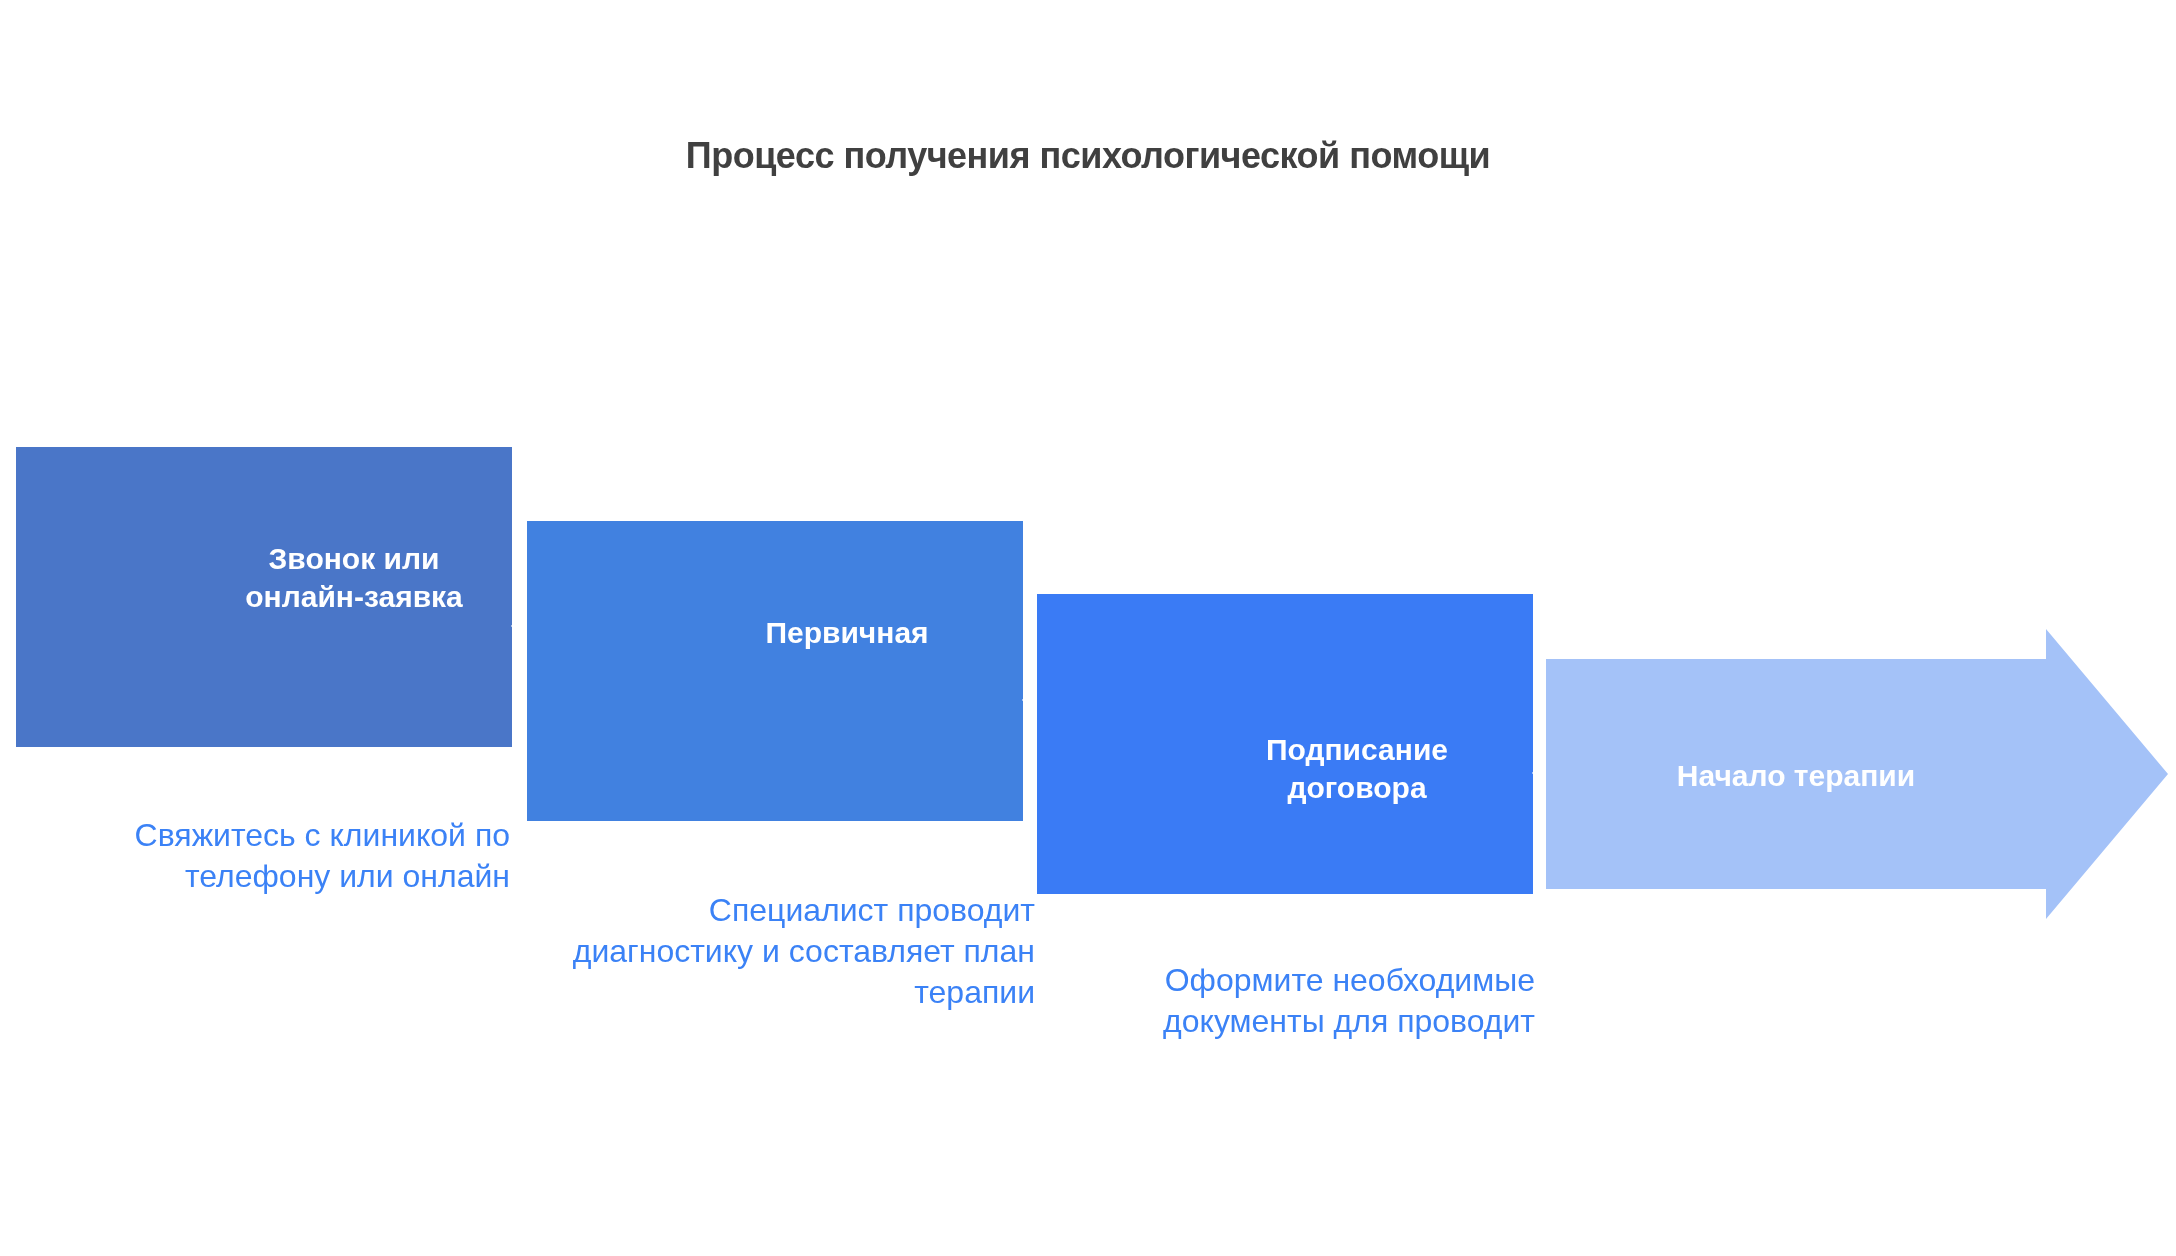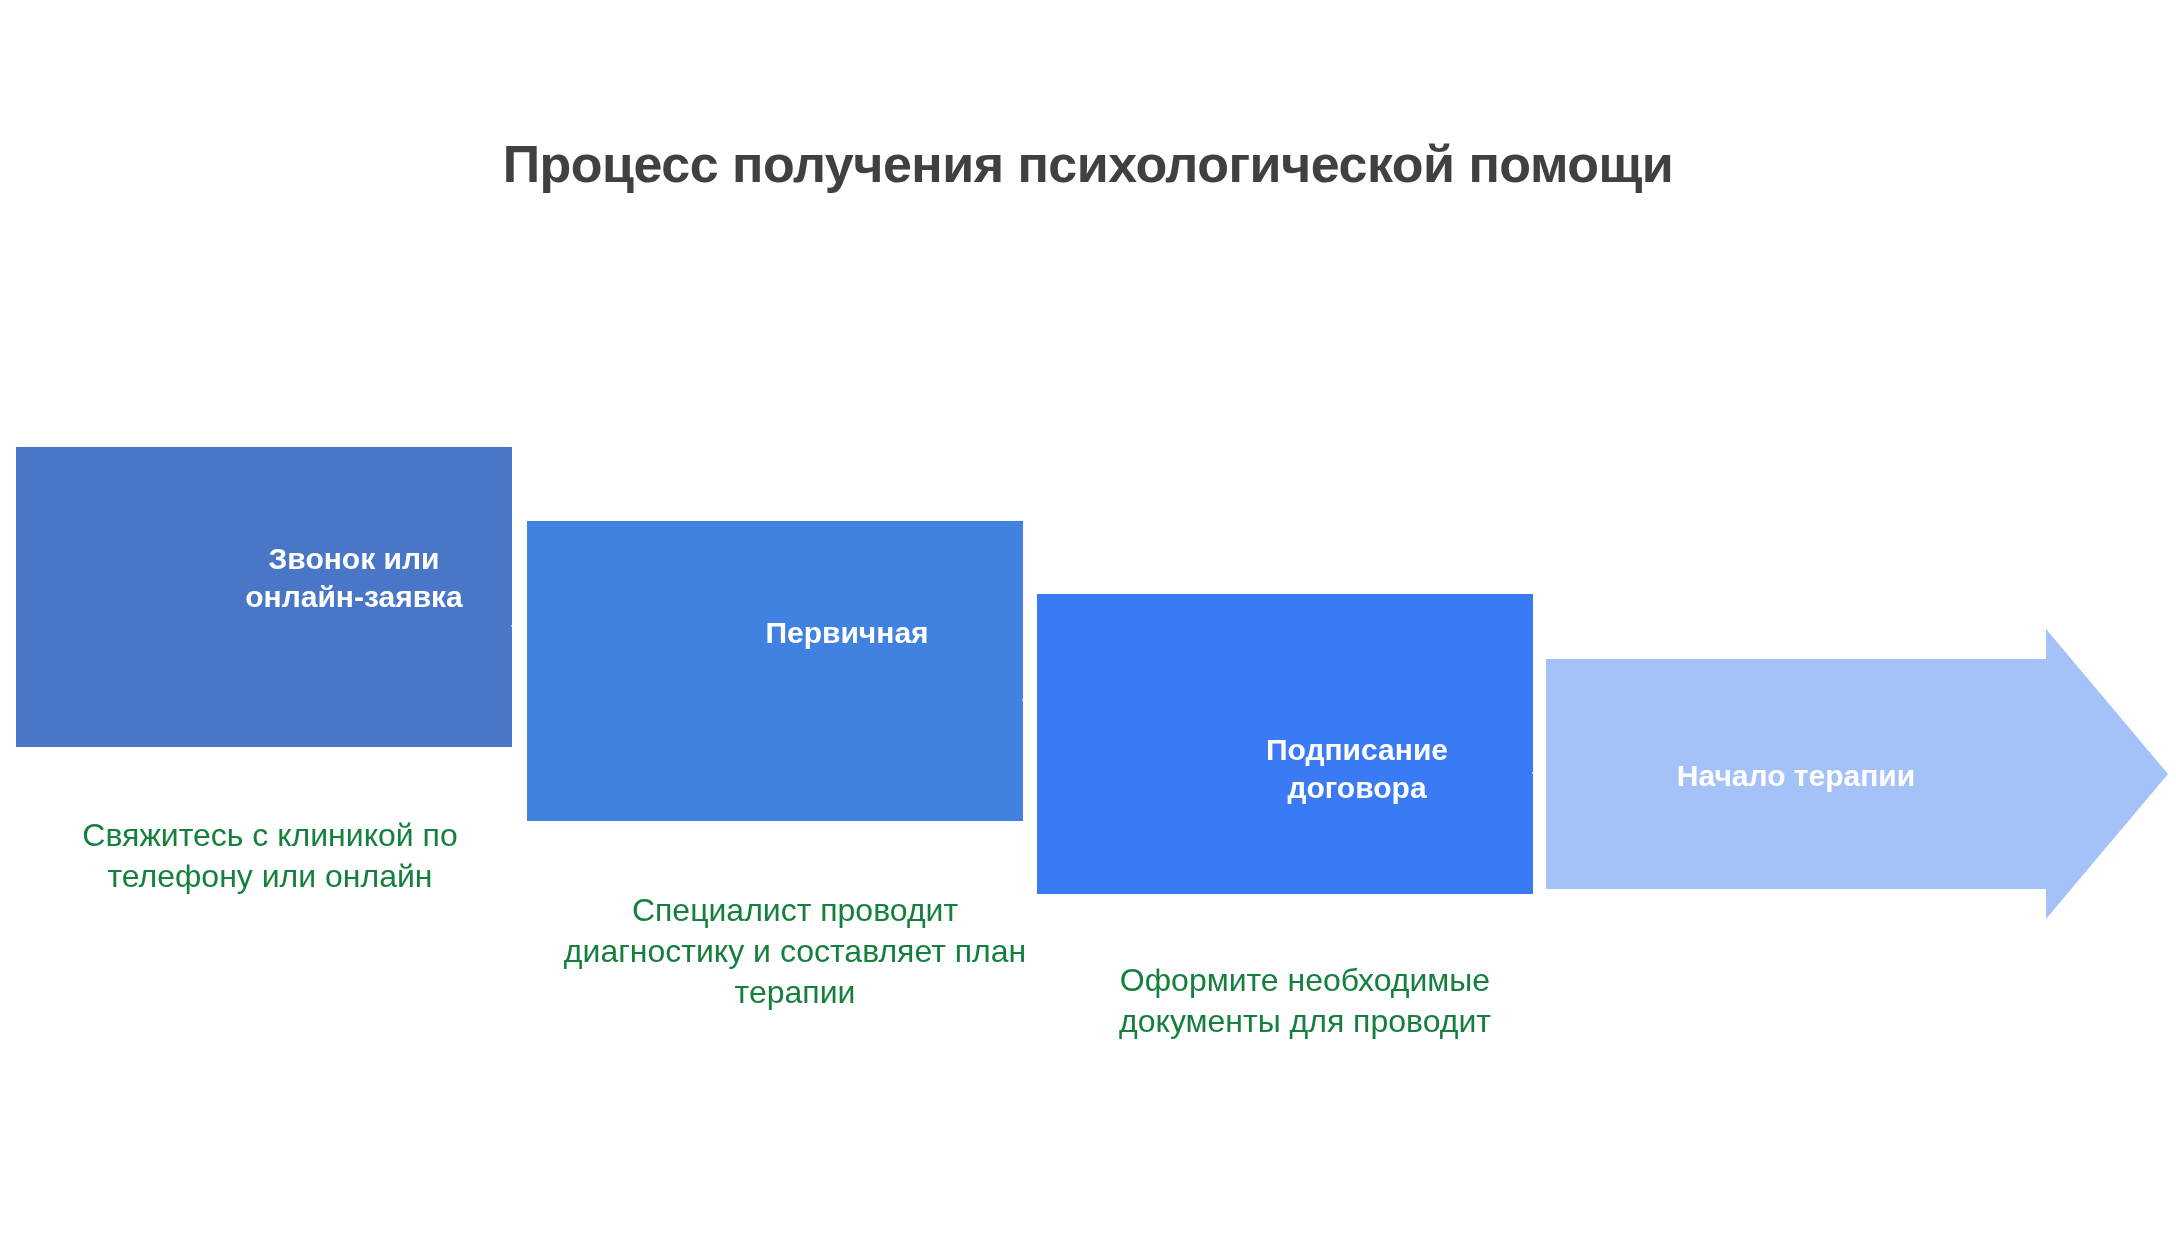--- a/index.html
+++ b/index.html
@@ -15,21 +15,21 @@
     overflow: hidden;
     position: relative;
   }
 
   .page-title {
     position: absolute;
     left: 0;
     top: 135px;
     width: 2176px;
     text-align: center;
-    font-size: 52px;
+    font-size: 36px;
     font-weight: bold;
     color: #404040;
     letter-spacing: -0.5px;
     line-height: 1.15;
   }
 
   .process-diagram {
     position: absolute;
     left: 0;
     top: 0;
@@ -52,24 +52,24 @@
     color: #ffffff;
     font-weight: bold;
     text-align: center;
     font-size: 30px;
     line-height: 1.28;
     z-index: 3;
     pointer-events: none;
   }
   .step-desc {
     position: absolute;
-    text-align: center;
+    text-align: right;
     font-size: 32px;
     line-height: 1.28;
-    color: #15803d;
+    color: #3b82f6;
   }
 
   
   #step-1 { left: 16px;  top: 447px;  width: 676px;  height: 300px; }
   #step-1 .step-label { left: 0; top: 93px; width: 676px; }
   #desc-1 { left: 30px;  top: 815px;  width: 480px; }
 
   
   #step-2 { left: 527px; top: 521px; width: 676px; height: 300px; }
   #step-2 .step-label { left: 0; top: 93px; width: 640px; }

